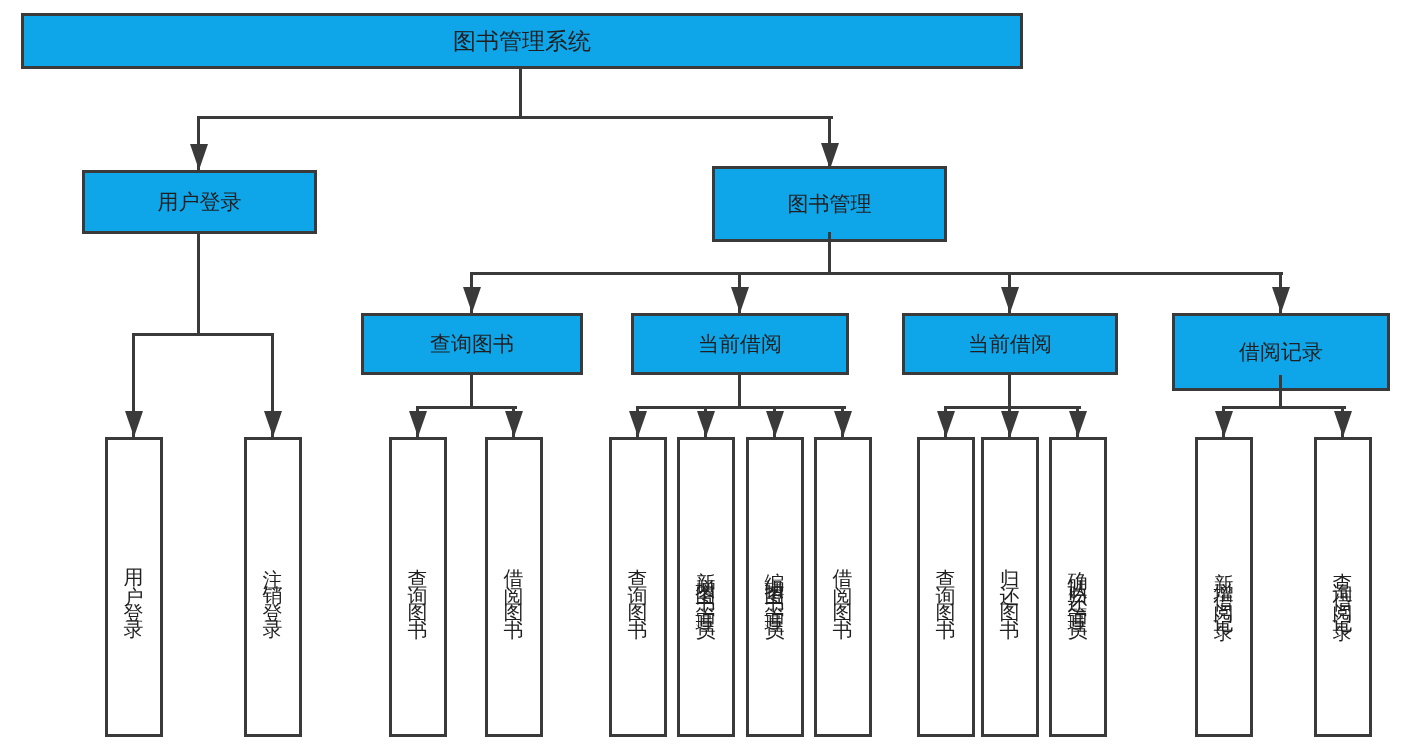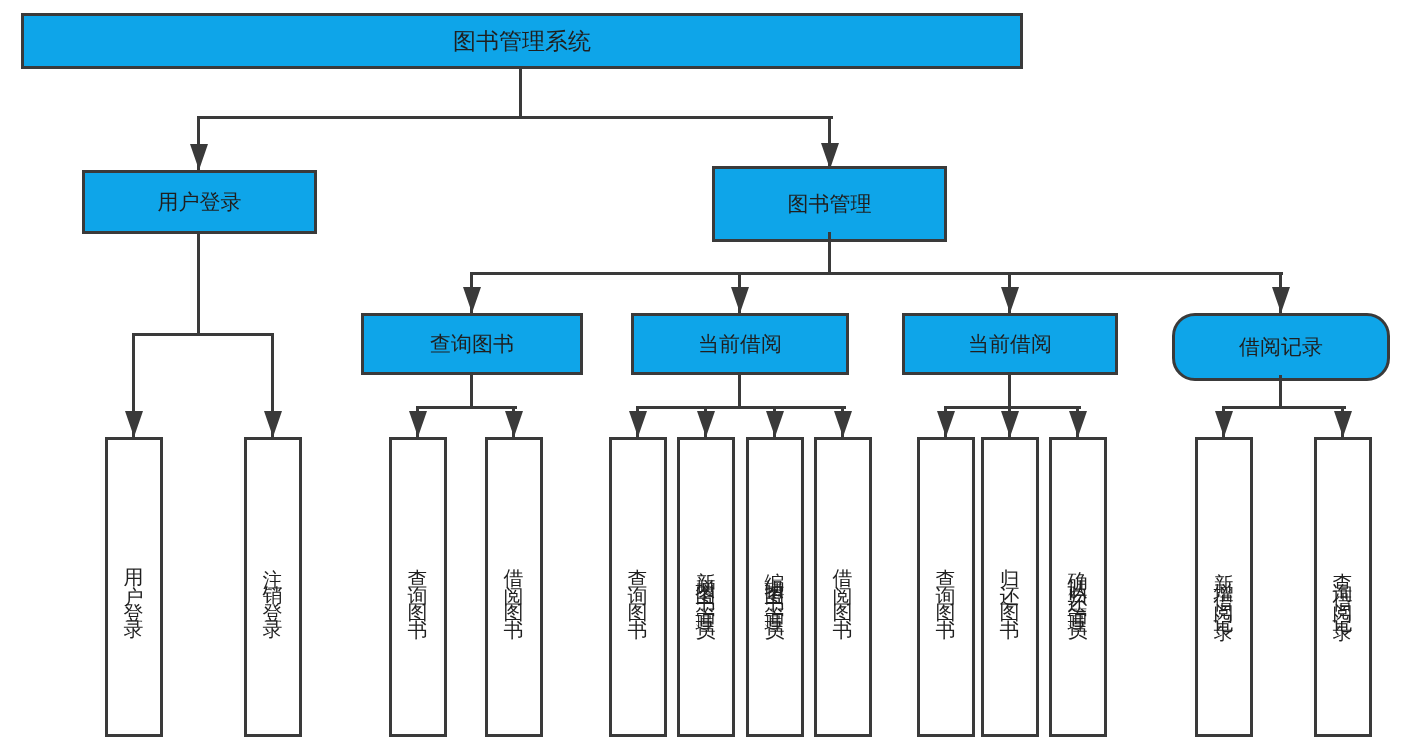--- a/index.html
+++ b/index.html
@@ -25,21 +25,21 @@
     display:flex;align-items:center;justify-content:center;
     color:var(--text);
   }
   .node.lvl1{left:21px;top:13px;width:1002px;height:56px;font-size:23px;}
   .node.lvl2,.node.lvl3{font-size:21px;}
   .n-user-login{left:82px;top:170px;width:235px;height:64px;}
   .n-book-mgmt{left:712px;top:166px;width:235px;height:76px;font-family:Liberation Serif, serif;}
   .n-new-book{left:361px;top:313px;width:222px;height:62px;}
   .n-book-borrow{left:631px;top:313px;width:218px;height:62px;}
   .n-current-borrow{left:902px;top:313px;width:216px;height:62px;text-align:right;}
-  .n-borrow-records{left:1172px;top:313px;width:218px;height:68px;border-radius:23px;}
+  .n-borrow-records{left:1172px;top:313px;width:218px;height:78px;}
   
   .leaf{
     position:absolute;top:437px;width:58px;height:300px;
     background:#fff;border:3px solid var(--line);
     display:flex;align-items:center;justify-content:center;
   }
   .leaf span{
     writing-mode:vertical-rl;
     text-orientation:mixed;
     font-size:20px;color:var(--text);

